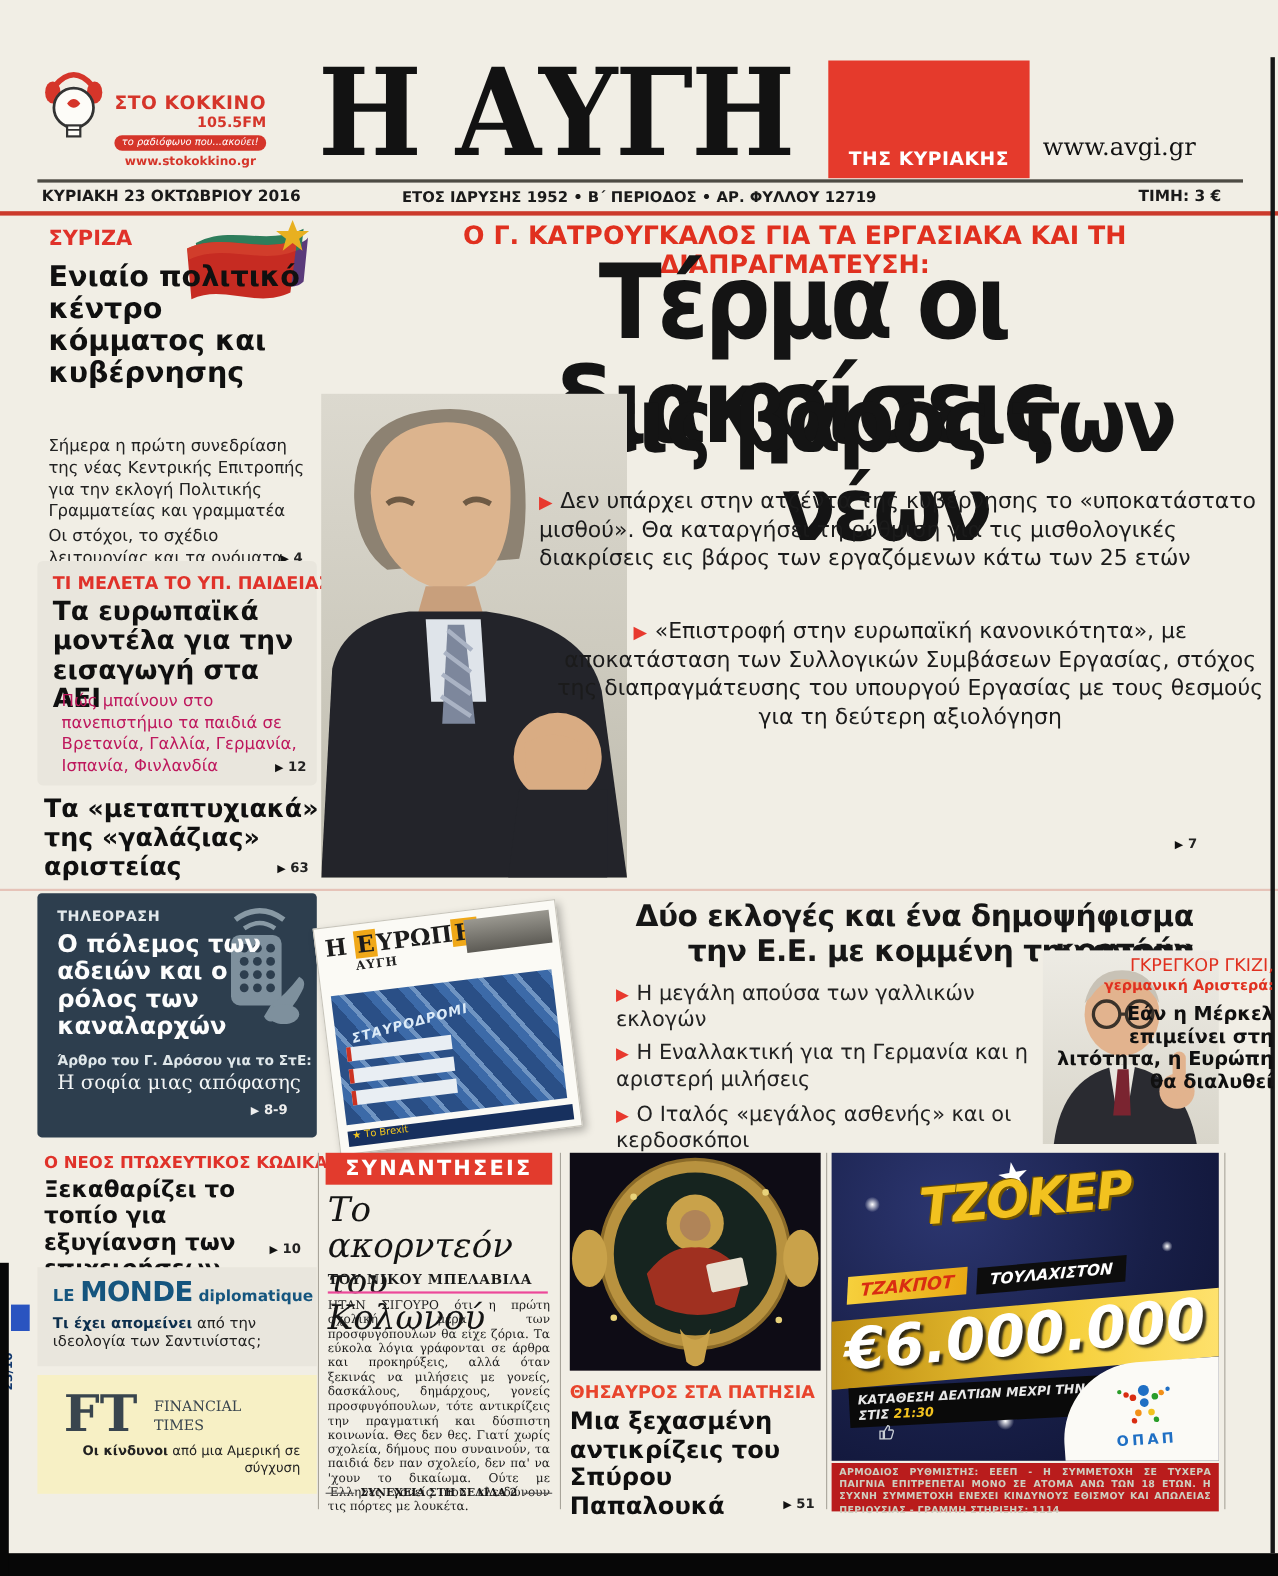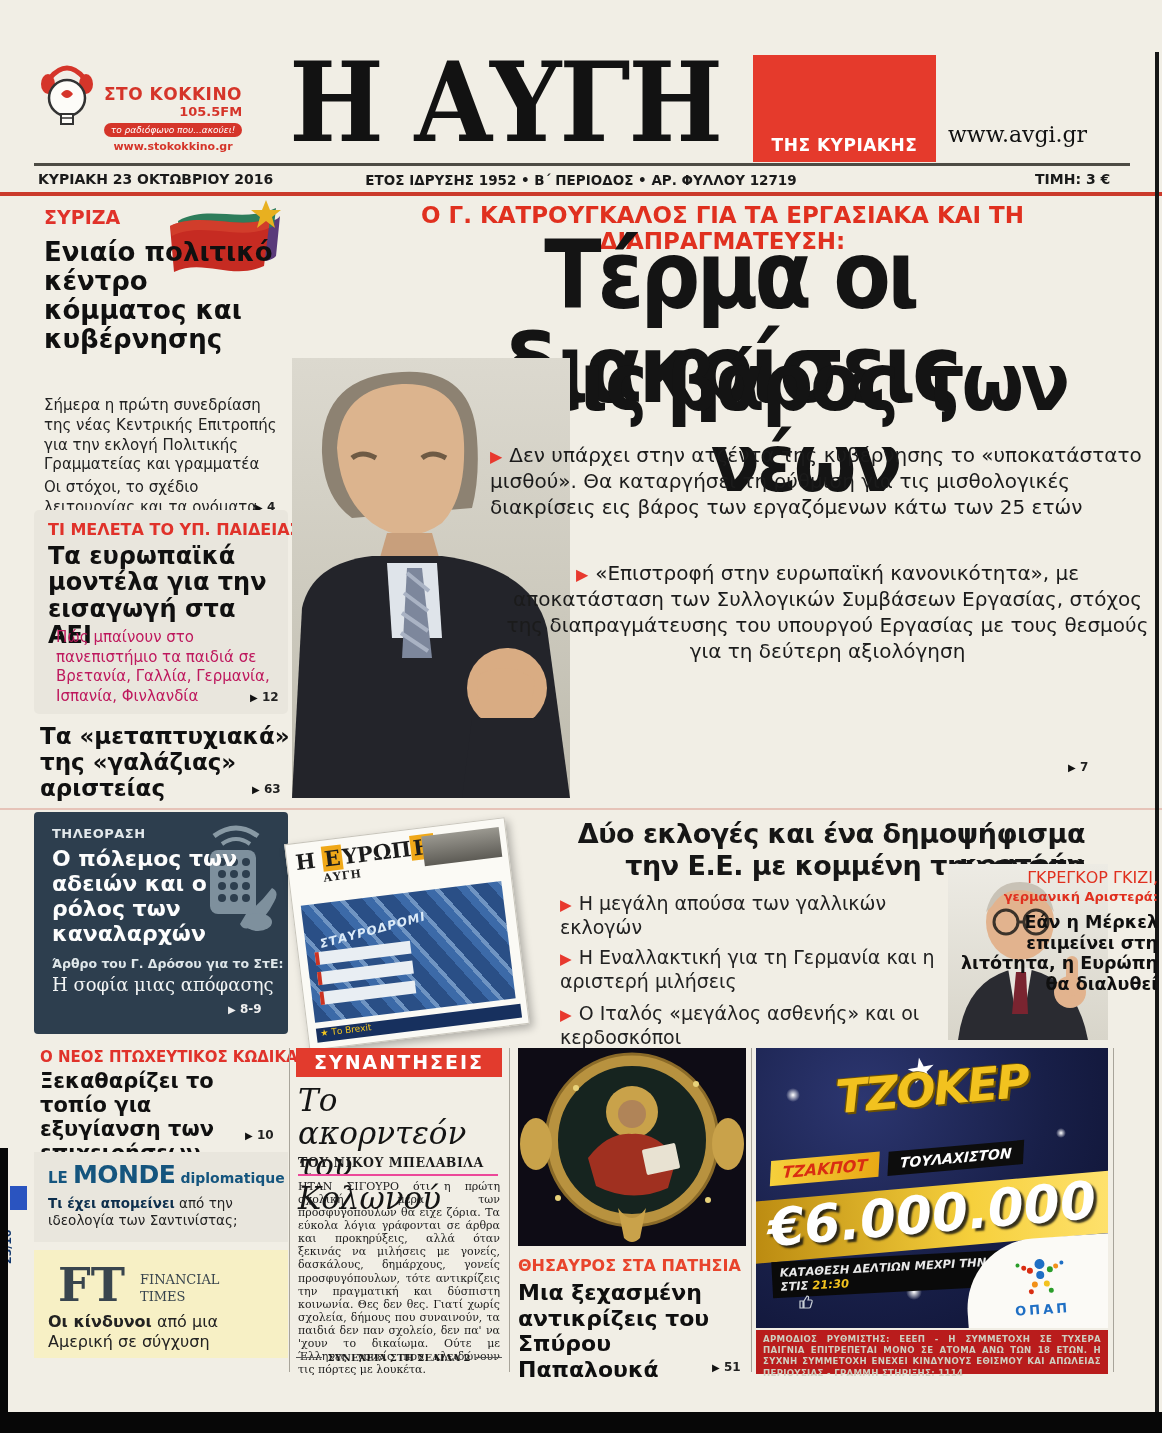--- a/index.html
+++ b/index.html
@@ -68,21 +68,21 @@
   .lm-logo{left:48px;top:1160px;width:230px;color:#15557e;white-space:nowrap;}
   .lm-le{font-weight:bold;font-size:15px;}
   .lm-monde{font-weight:bold;font-size:25px;letter-spacing:-.5px;}
   .lm-diplo{font-weight:bold;font-size:14px;}
   .lm-text{left:48px;top:1195px;width:225px;font-size:13.5px;line-height:1.25;color:#222;}
   .lm-lead{font-weight:bold;color:#0d2f4d;}
 
   .ft-box{left:34px;top:1250px;width:254px;height:108px;background:#f7f0c5;}
   .ft-logo{left:58px;top:1258px;font-family:"DejaVu Serif",serif;font-weight:bold;font-size:46px;color:#39454e;}
   .ft-sub{left:140px;top:1272px;font-family:"DejaVu Serif",serif;font-size:13px;color:#39454e;line-height:1.3;}
-  .ft-text{left:48px;top:1312px;width:225px;font-size:16px;line-height:1.25;color:#222;}
+  .ft-text{left:48px;top:1312px;width:225px;font-size:12px;line-height:1.25;color:#222;text-align:right;}
   .ft-lead{font-weight:bold;}
 
   .spine-sq{left:10px;top:1186px;width:17px;height:24px;background:#2a54c0;}
   .spine-date{left:1px;top:1214px;width:16px;height:50px;writing-mode:vertical-rl;transform:rotate(180deg);
               font-weight:bold;font-size:11px;color:#12386e;}
 
   
   .lead-kick{left:300px;top:202px;width:845px;text-align:center;font-weight:bold;font-size:23px;color:#e0301f;}
   .lead-h1{left:305px;top:228px;width:850px;text-align:center;font-weight:bold;font-size:84px;
            letter-spacing:-4px;line-height:1;color:#141414;transform:scaleY(1.12);transform-origin:top center;}

